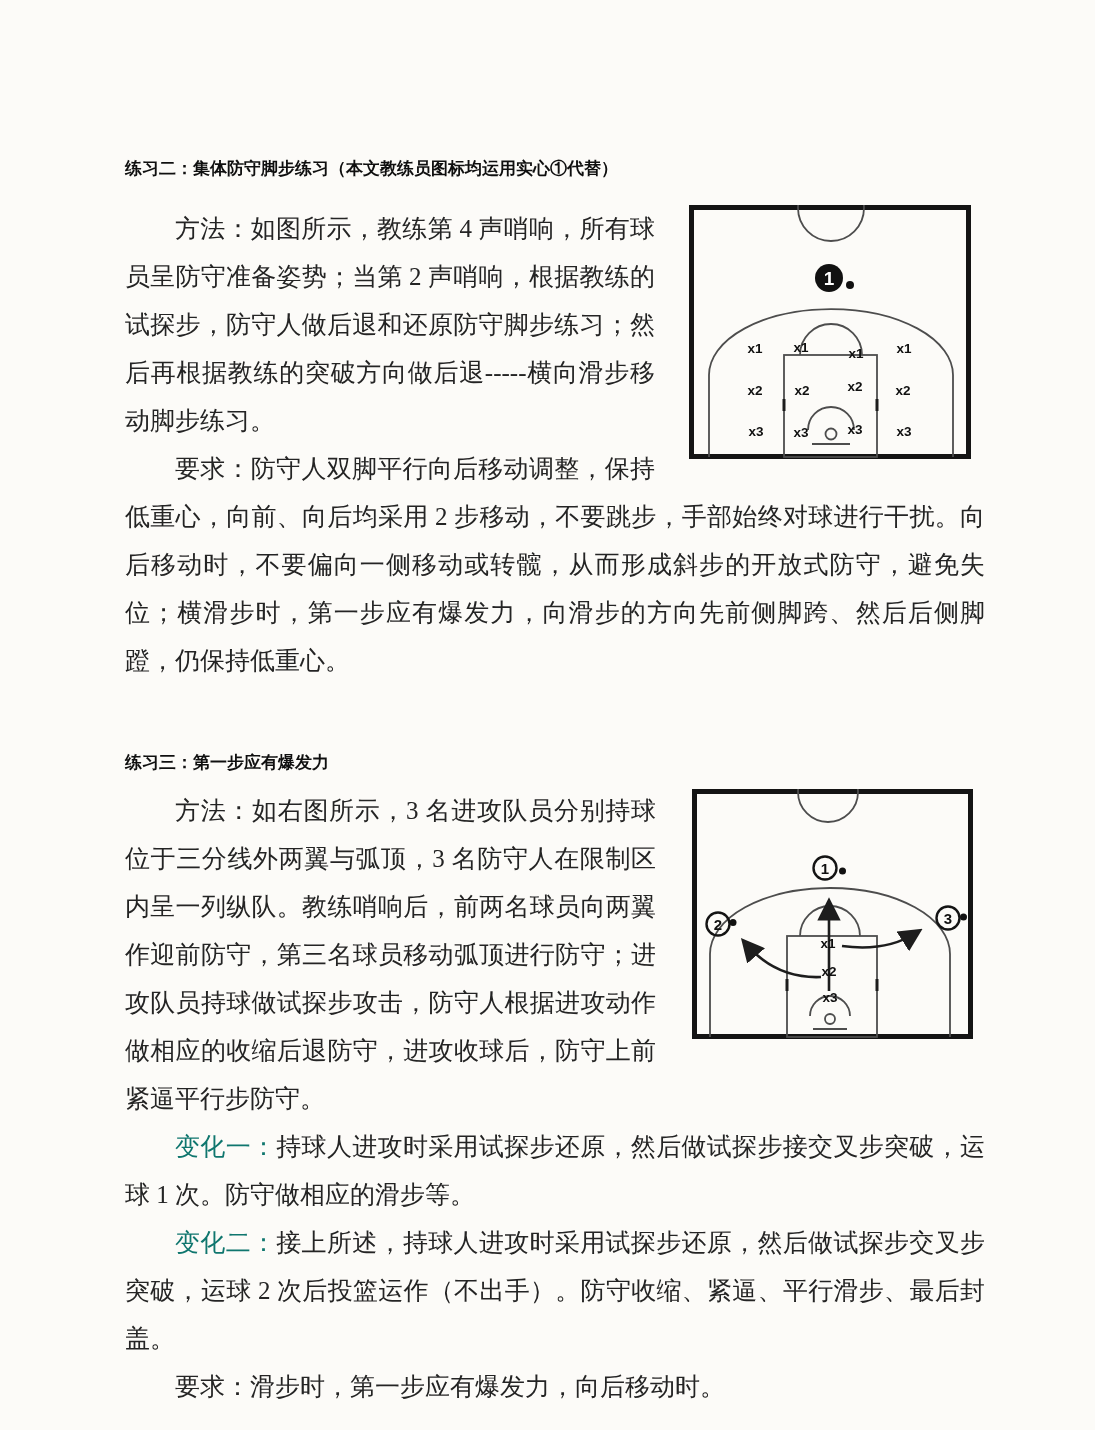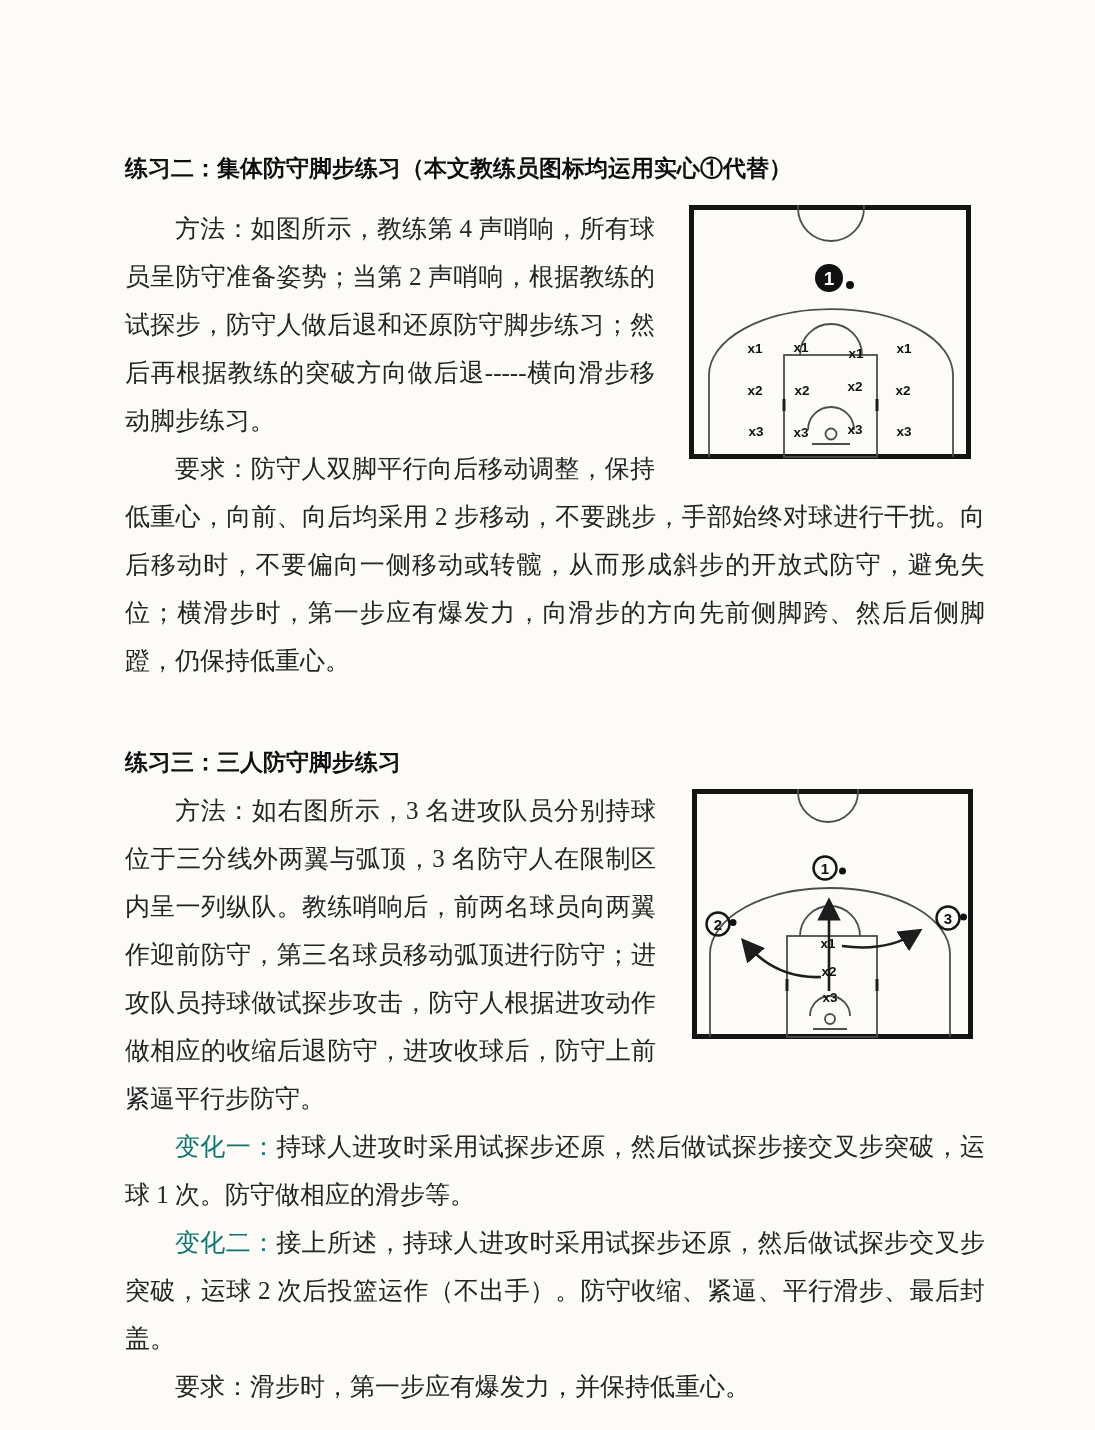--- a/index.html
+++ b/index.html
@@ -5,21 +5,21 @@
   html,body { margin:0; padding:0; }
   body {
     width:1095px; height:1430px;
     background:#fcfbf8;
     font-family:"Liberation Serif","DejaVu Serif",serif;
     color:#242424;
     overflow:hidden;
   }
   .page { padding:145px 110px 0 125px; }
   h2 {
-    font-size:23px; font-weight:bold; color:#0f0f0f;
+    font-size:17px; font-weight:bold; color:#0f0f0f;
     line-height:48px; margin:0 0 12px 0;
   }
   h2.second { margin:54px 0 0 0; }
   .para {
     font-size:25px; line-height:48px;
     text-align:justify; margin:0; text-indent:50px;
     color:#242424;
   }
   .fig {
     float:right; display:block; position:relative;
@@ -79,21 +79,21 @@
           <text class="xlab" x="166" y="229">x3</text>
           <text class="xlab" x="215" y="231">x3</text>
         </svg>
       </span><span>方法：如图所示，教练第 4 声哨响，所有球员呈防守准备姿势；当第 2 声哨响，根据教练的试探步，防守人做后退和还原防守脚步练习；然后再根据教练的突破方向做后退-----横向滑步移动脚步练习。</span>
     </p>
 
     <p class="para">要求：防守人双脚平行向后移动调整，保持低重心，向前、向后均采用 2 步移动，不要跳步，手部始终对球进行干扰。向后移动时，不要偏向一侧移动或转髋，从而形成斜步的开放式防守，避免失位；横滑步时，第一步应有爆发力，向滑步的方向先前侧脚跨、然后后侧脚蹬，仍保持低重心。</p>
   </section>
 
   <section>
-    <h2 class="second">练习三：三人防守脚步练习</h2>
+    <h2 class="second">练习三：第一步应有爆发力</h2>
 
     <p class="para">
       <span class="fig fig2">
         <svg viewBox="0 0 281 250" width="281" height="250">
           <defs>
             <marker id="ah2" markerWidth="9" markerHeight="9" refX="6" refY="4.5" orient="auto">
               <path d="M0,0 L9,4.5 L0,9 z" fill="#1d1d1d"></path>
             </marker>
           </defs>
           <rect class="border" x="2.5" y="2.5" width="276" height="245"></rect>
@@ -127,16 +127,16 @@
           <text class="xlab" x="137" y="187">x2</text>
           <text class="xlab" x="138" y="213">x3</text>
         </svg>
       </span><span>方法：如右图所示，3 名进攻队员分别持球位于三分线外两翼与弧顶，3 名防守人在限制区内呈一列纵队。教练哨响后，前两名球员向两翼作迎前防守，第三名球员移动弧顶进行防守；进攻队员持球做试探步攻击，防守人根据进攻动作做相应的收缩后退防守，进攻收球后，防守上前紧逼平行步防守。</span>
     </p>
 
     <p class="para"><b class="runin">变化一：</b><span>持球人进攻时采用试探步还原，然后做试探步接交叉步突破，运球 1 次。防守做相应的滑步等。</span></p>
 
     <p class="para"><b class="runin">变化二：</b><span>接上所述，持球人进攻时采用试探步还原，然后做试探步交叉步突破，运球 2 次后投篮运作（不出手）。防守收缩、紧逼、平行滑步、最后封盖。</span></p>
 
-    <p class="para">要求：滑步时，第一步应有爆发力，并保持低重心。</p>
+    <p class="para">要求：滑步时，第一步应有爆发力，向后移动时。</p>
   </section>
 
 </div>
 
 </body></html>

